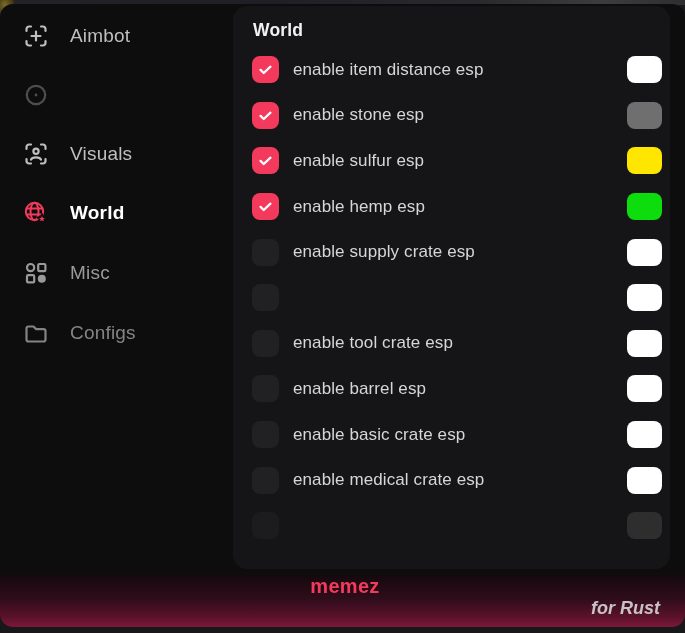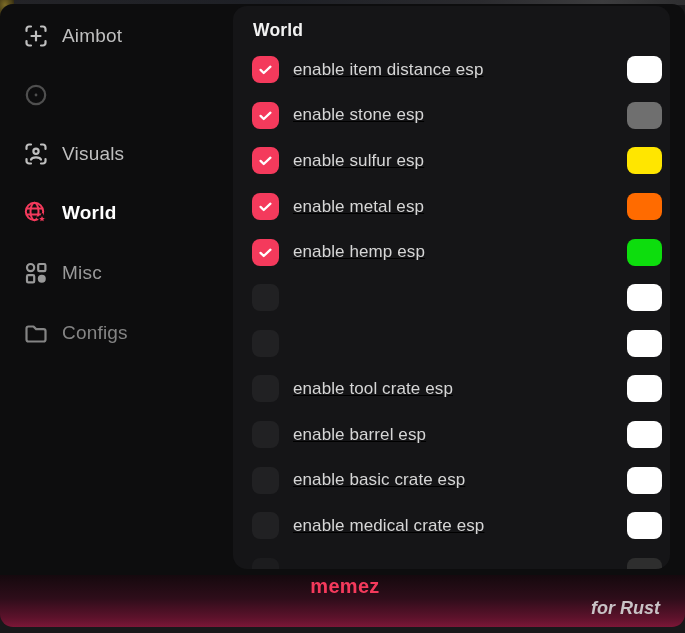--- a/index.html
+++ b/index.html
@@ -22,37 +22,37 @@
     position:absolute; top:4px; left:0; width:685px; height:623px;
     background:#0d0d0e; border-radius:13px; overflow:hidden; z-index:2;
   }
   
   .sidebar { position:absolute; top:0; left:0; width:233px; height:571px; }
   .nav-item {
     position:absolute; left:0; width:233px; height:40px;
     display:flex; align-items:center; padding-left:22px; cursor:pointer;
   }
   .nav-item .nav-icon { width:28px; height:28px; flex:0 0 28px; }
-  .nav-item .nav-label { margin-left:12px; font-size:19px; letter-spacing:0.2px; }
+  .nav-item .nav-label { margin-left:20px; font-size:19px; letter-spacing:0.2px; }
   .nav-item.normal    { color:#bfbfbf; }
   .nav-item.dim       { color:#4f4f4f; }
   .nav-item.muted     { color:#9a9a9a; }
   .nav-item.muted-dim { color:#848484; }
   .nav-item.active .nav-label { color:#ffffff; font-weight:600; }
   .nav-item.active .nav-icon  { color:#f43a5c; }
   
   .panel {
     position:absolute; top:2px; left:233px; width:437px; height:563px;
     background:#151517; border-radius:14px; overflow:hidden;
   }
   .panel-title {
     position:absolute; top:14px; left:20px;
     font-size:17.5px; font-weight:700; color:#f2f2f2; letter-spacing:0.2px;
   }
-  .rows { position:absolute; top:41px; left:0; right:0;text-decoration:underline; }
+  .rows { position:absolute; top:41px; left:0; right:0; }
   .esp-row {
     height:45.6px; display:flex; align-items:center;
     padding:0 8px 0 19px;
   }
   .checkbox {
     width:27px; height:27px; border-radius:8px; flex:0 0 27px;
     background:#212123; display:flex; align-items:center; justify-content:center;
     cursor:pointer;
   }
   .checkbox.checked { background:#f43a5c; }
@@ -180,34 +180,26 @@
           </div>
           <span class="esp-label">enable sulfur esp</span>
           <div class="swatch" style="background: rgb(255, 230, 0);"></div>
         </div>
         <div class="esp-row">
           <div class="checkbox checked">
             <svg viewBox="0 0 24 24">
               <path d="M5 12.5l4.5 4.5L19 8" stroke="#ffffff" stroke-width="3.2" fill="none" stroke-linecap="round" stroke-linejoin="round"></path>
             </svg>
           </div>
-          <span class="esp-label">enable metal esp</span>
-          <div class="swatch" style="background: rgb(255, 107, 0);"></div>
-        </div>
-        <div class="esp-row">
-          <div class="checkbox checked">
-            <svg viewBox="0 0 24 24">
-              <path d="M5 12.5l4.5 4.5L19 8" stroke="#ffffff" stroke-width="3.2" fill="none" stroke-linecap="round" stroke-linejoin="round"></path>
-            </svg>
-          </div>
           <span class="esp-label">enable hemp esp</span>
           <div class="swatch" style="background: rgb(13, 221, 13);"></div>
         </div>
         <div class="esp-row">
           <div class="checkbox"></div>
+          <span class="esp-label">enable supply crate esp</span>
           <div class="swatch" style="background: rgb(255, 255, 255);"></div>
         </div>
         <div class="esp-row">
           <div class="checkbox"></div>
           <div class="swatch" style="background: rgb(255, 255, 255);"></div>
         </div>
         <div class="esp-row">
           <div class="checkbox"></div>
           <span class="esp-label">enable tool crate esp</span>
           <div class="swatch" style="background: rgb(255, 255, 255);"></div>

